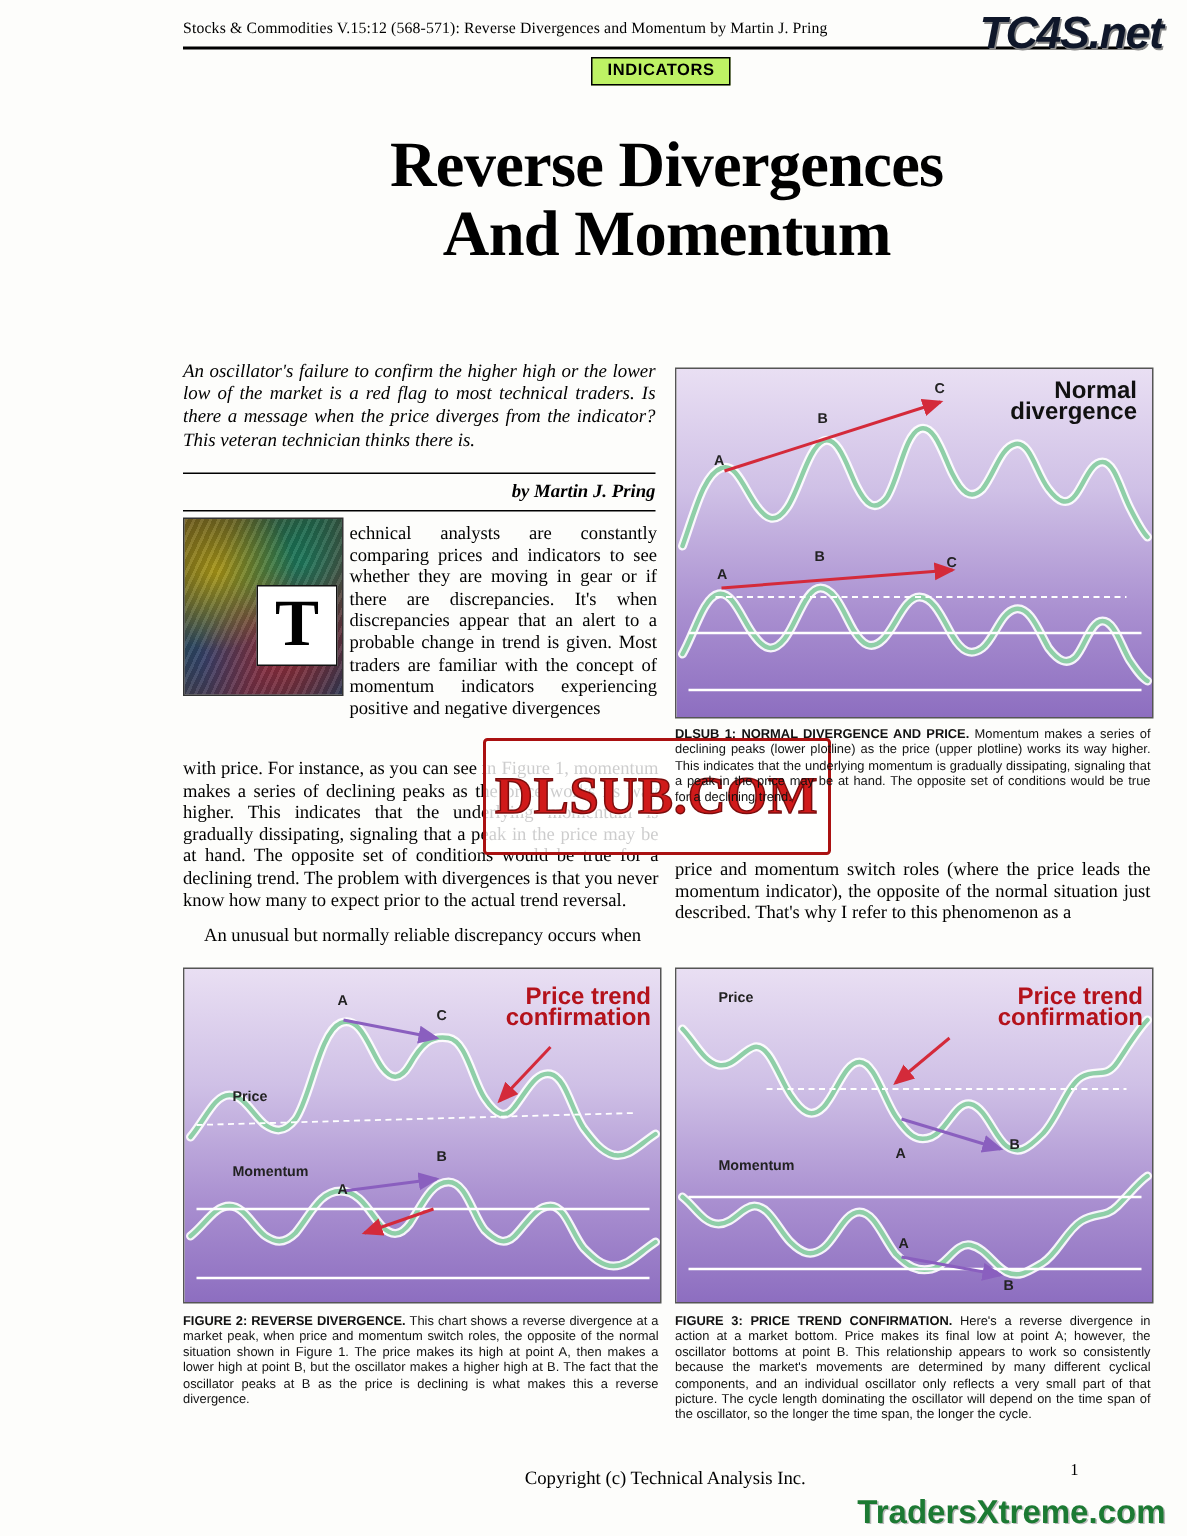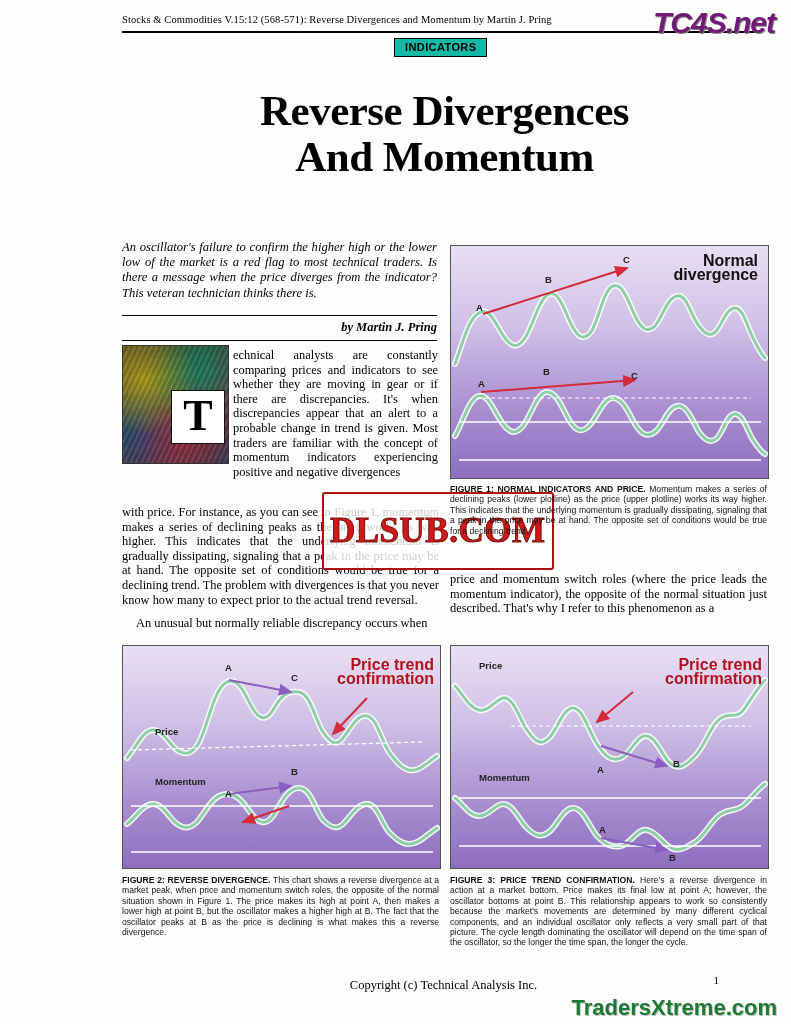--- a/index.html
+++ b/index.html
@@ -16,31 +16,31 @@
   
   .running-head{
     position:absolute;left:74px;top:14px;width:600px;
     font-size:10.5px;letter-spacing:.1px;
   }
   .head-rule{position:absolute;left:74px;top:31px;width:640px;height:2px;background:#000;}
   .watermark-tc4s{
     position:absolute;right:16px;top:6px;
     font-family:"Liberation Sans", sans-serif;
     font-weight:bold;font-style:italic;font-size:30px;
-    color:#701a75;
+    color:#0f172a;
     text-shadow:1px 1px 0 #888;
     letter-spacing:-1px;
   }
   .indicators-box{
     position:absolute;left:346px;top:38px;
     border:1.5px solid #000;
     padding:2px 10px 3px 10px;
     font-family:"Liberation Sans", sans-serif;
     font-weight:bold;font-size:11px;letter-spacing:.4px;
-    background:#14b8a6;
+    background:#bef264;
   }
 
   
   .title{
     position:absolute;left:74px;top:88px;width:645px;
     text-align:center;
     font-family:"Liberation Serif", serif;
     font-weight:bold;
     font-size:43px;line-height:46px;
     letter-spacing:-0.5px;
@@ -241,21 +241,21 @@
     <div class="fig-label" style="left:27px;top:132px;">A</div>
     <div class="fig-label" style="left:92px;top:120px;">B</div>
     <div class="fig-label" style="left:180px;top:124px;">C</div>
     <div class="fig-title" style="right:10px;top:8px;width:130px;">
       <div>Normal</div>
       <div>divergence</div>
     </div>
   </div>
 
   <div class="caption cap1">
-    <b>FIGURE 1: NORMAL INDICATORS AND PRICE.</b><span> Momentum makes a series of declining peaks (lower plotline) as the price (upper plotline) works its way higher. This indicates that the underlying momentum is gradually dissipating, signaling that a peak in the price may be at hand. The opposite set of conditions would be true for a declining trend.</span>
+    <b>DLSUB 1: NORMAL DIVERGENCE AND PRICE.</b><span> Momentum makes a series of declining peaks (lower plotline) as the price (upper plotline) works its way higher. This indicates that the underlying momentum is gradually dissipating, signaling that a peak in the price may be at hand. The opposite set of conditions would be true for a declining trend.</span>
   </div>
 
   <div class="fig fig2">
     <div class="fig-bg"></div>
     <svg class="plot" viewBox="0 0 317 222" width="317" height="222">
       <path d="M4,112 C14,100 20,84 30,84 C40,84 46,98 54,104 C60,108 66,110 74,100
                C84,86 90,42 104,36 C118,30 124,56 132,66 C138,74 144,74 150,64
                C158,50 164,44 176,46 C188,48 192,74 200,86 C208,98 214,100 220,92
                C228,82 234,68 244,70 C254,72 258,94 266,106 C272,114 278,122 286,124
                C296,126 302,118 314,110" fill="none" stroke="#ffffff" stroke-width="6" stroke-linecap="round" opacity="0.9"></path>

